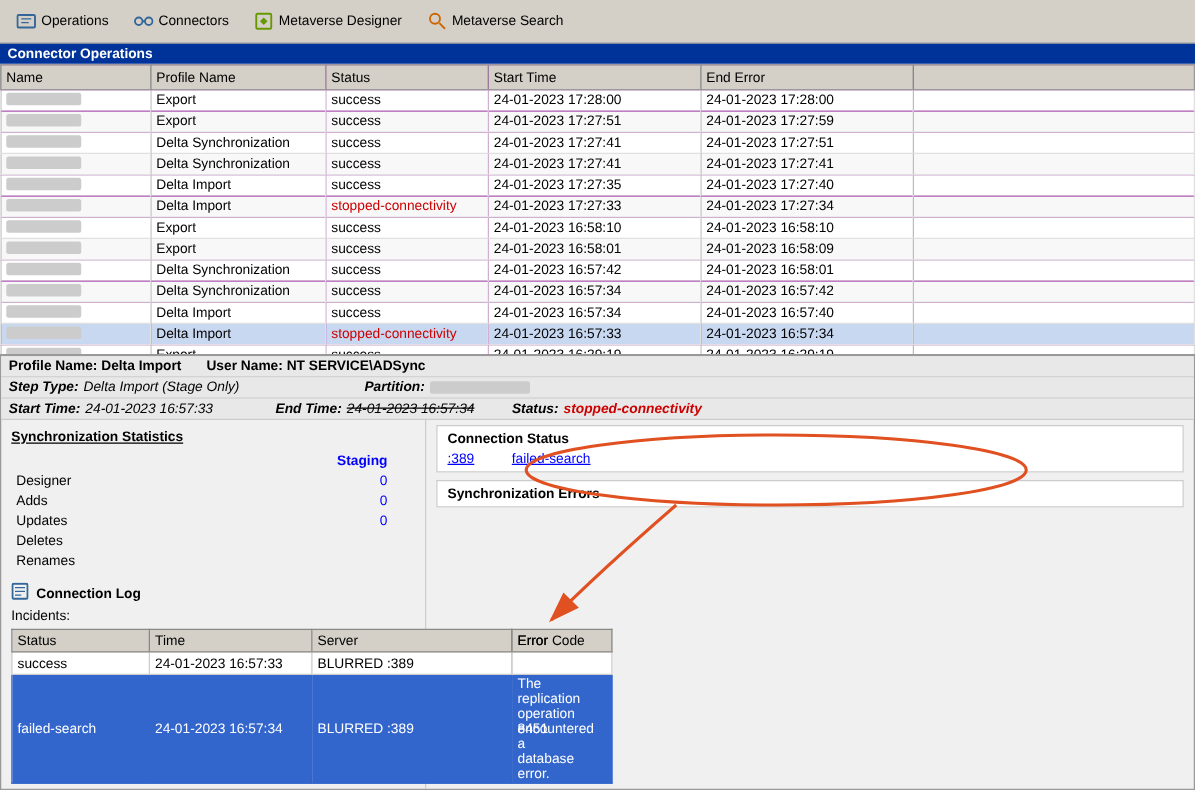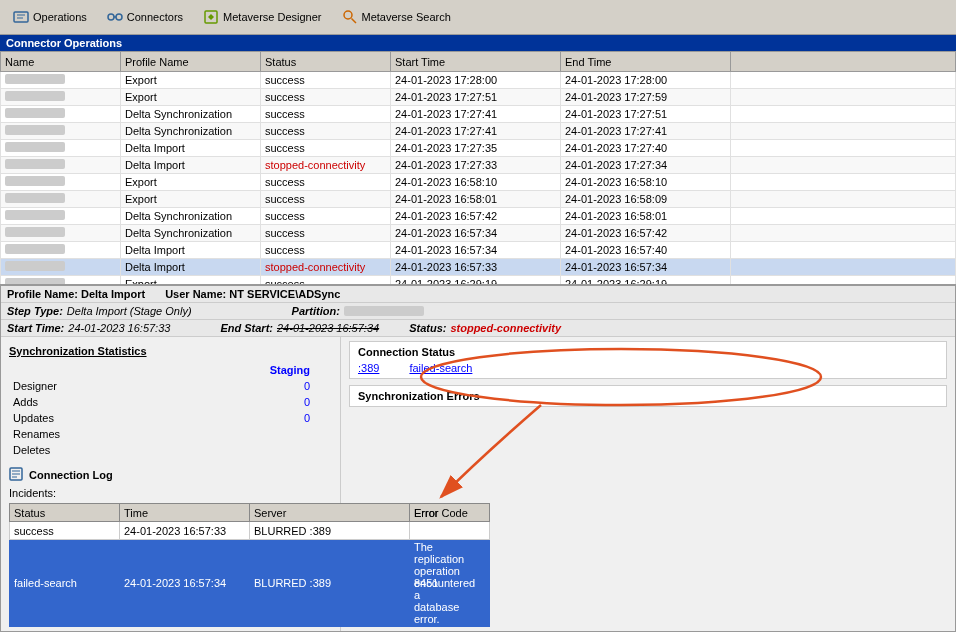--- a/index.html
+++ b/index.html
@@ -318,21 +318,21 @@
   </div>
 
   <div id="main-table-area">
     <table class="connector-table">
       <thead>
         <tr>
           <th>Name</th>
           <th>Profile Name</th>
           <th>Status</th>
           <th>Start Time</th>
-          <th>End Time</th>
+          <th>End Error</th>
           <th></th>
         </tr>
       </thead>
       <tbody id="main-table-body">
 
       <tr>
             <td><span class="blurred-name"></span></td>
             <td>Export</td>
             <td>success</td>
             <td>24-01-2023 17:28:00</td>
@@ -455,21 +455,21 @@
         <span class="partition-label">Partition:</span>
         <span class="partition-blurred"></span>
       </div>
     </div>
     <div class="partition-row">
       <div class="partition-item">
         <span class="partition-label">Start Time:</span>
         <span>24-01-2023 16:57:33</span>
       </div>
       <div class="partition-item" style="margin-left:30px;">
-        <span class="partition-label">End Start:</span>
+        <span class="partition-label">End Time:</span>
         <span style="text-decoration:line-through;">24-01-2023 16:57:34</span>
       </div>
       <div class="partition-item" style="margin-left:10px;">
         <span class="partition-label">Status:</span>
         <span style="color:#cc0000; font-weight:bold;">stopped-connectivity</span>
       </div>
     </div>
 
     <div style="display:flex; flex:1; font-size:11px;">
 
@@ -486,25 +486,25 @@
           </tr>
           <tr>
             <td>Adds</td>
             <td>0</td>
           </tr>
           <tr>
             <td>Updates</td>
             <td>0</td>
           </tr>
           <tr>
+            <td>Deletes</td>
+            <td></td>
+          </tr>
+          <tr>
             <td>Renames</td>
-            <td></td>
-          </tr>
-          <tr>
-            <td>Deletes</td>
             <td></td>
           </tr>
         </tbody>
           </table>
 
         <div style="margin-top:8px;">
           <div class="conn-log-title">
             <span>
               <svg width="14" height="14" viewBox="0 0 14 14">
                 <rect x="1" y="1" width="12" height="12" rx="1" fill="none" stroke="#336699" stroke-width="1.5"></rect>

